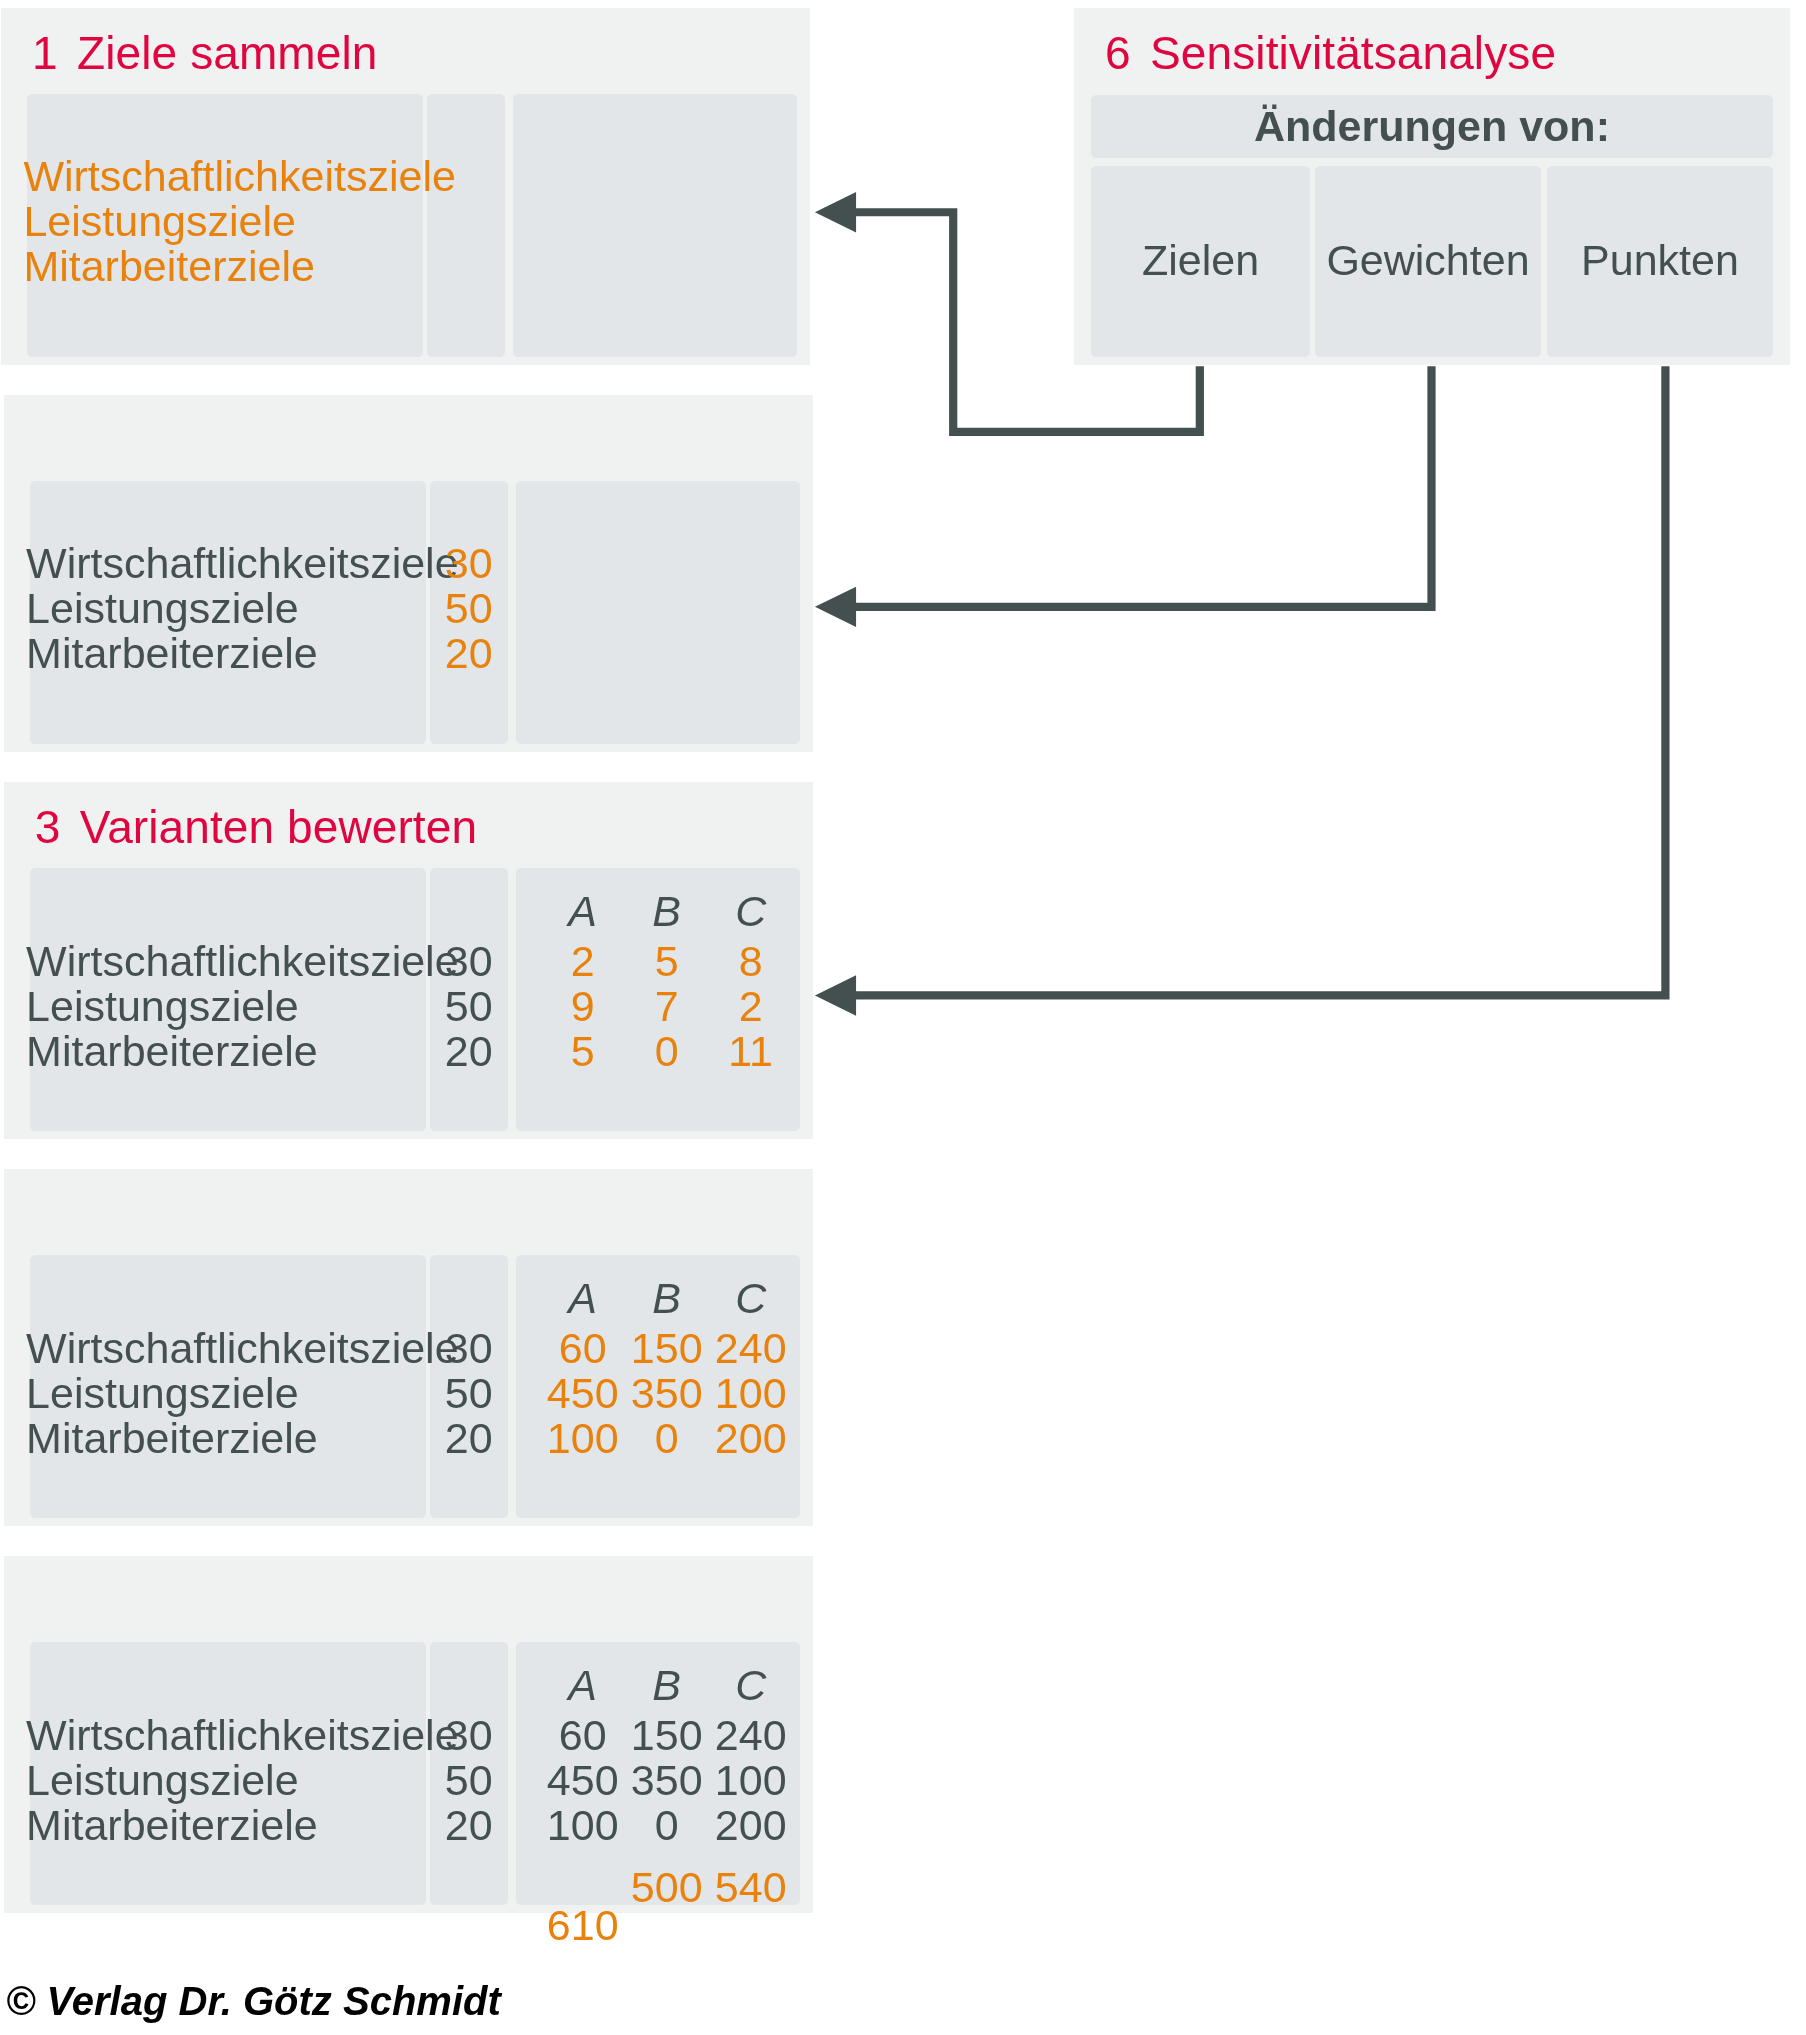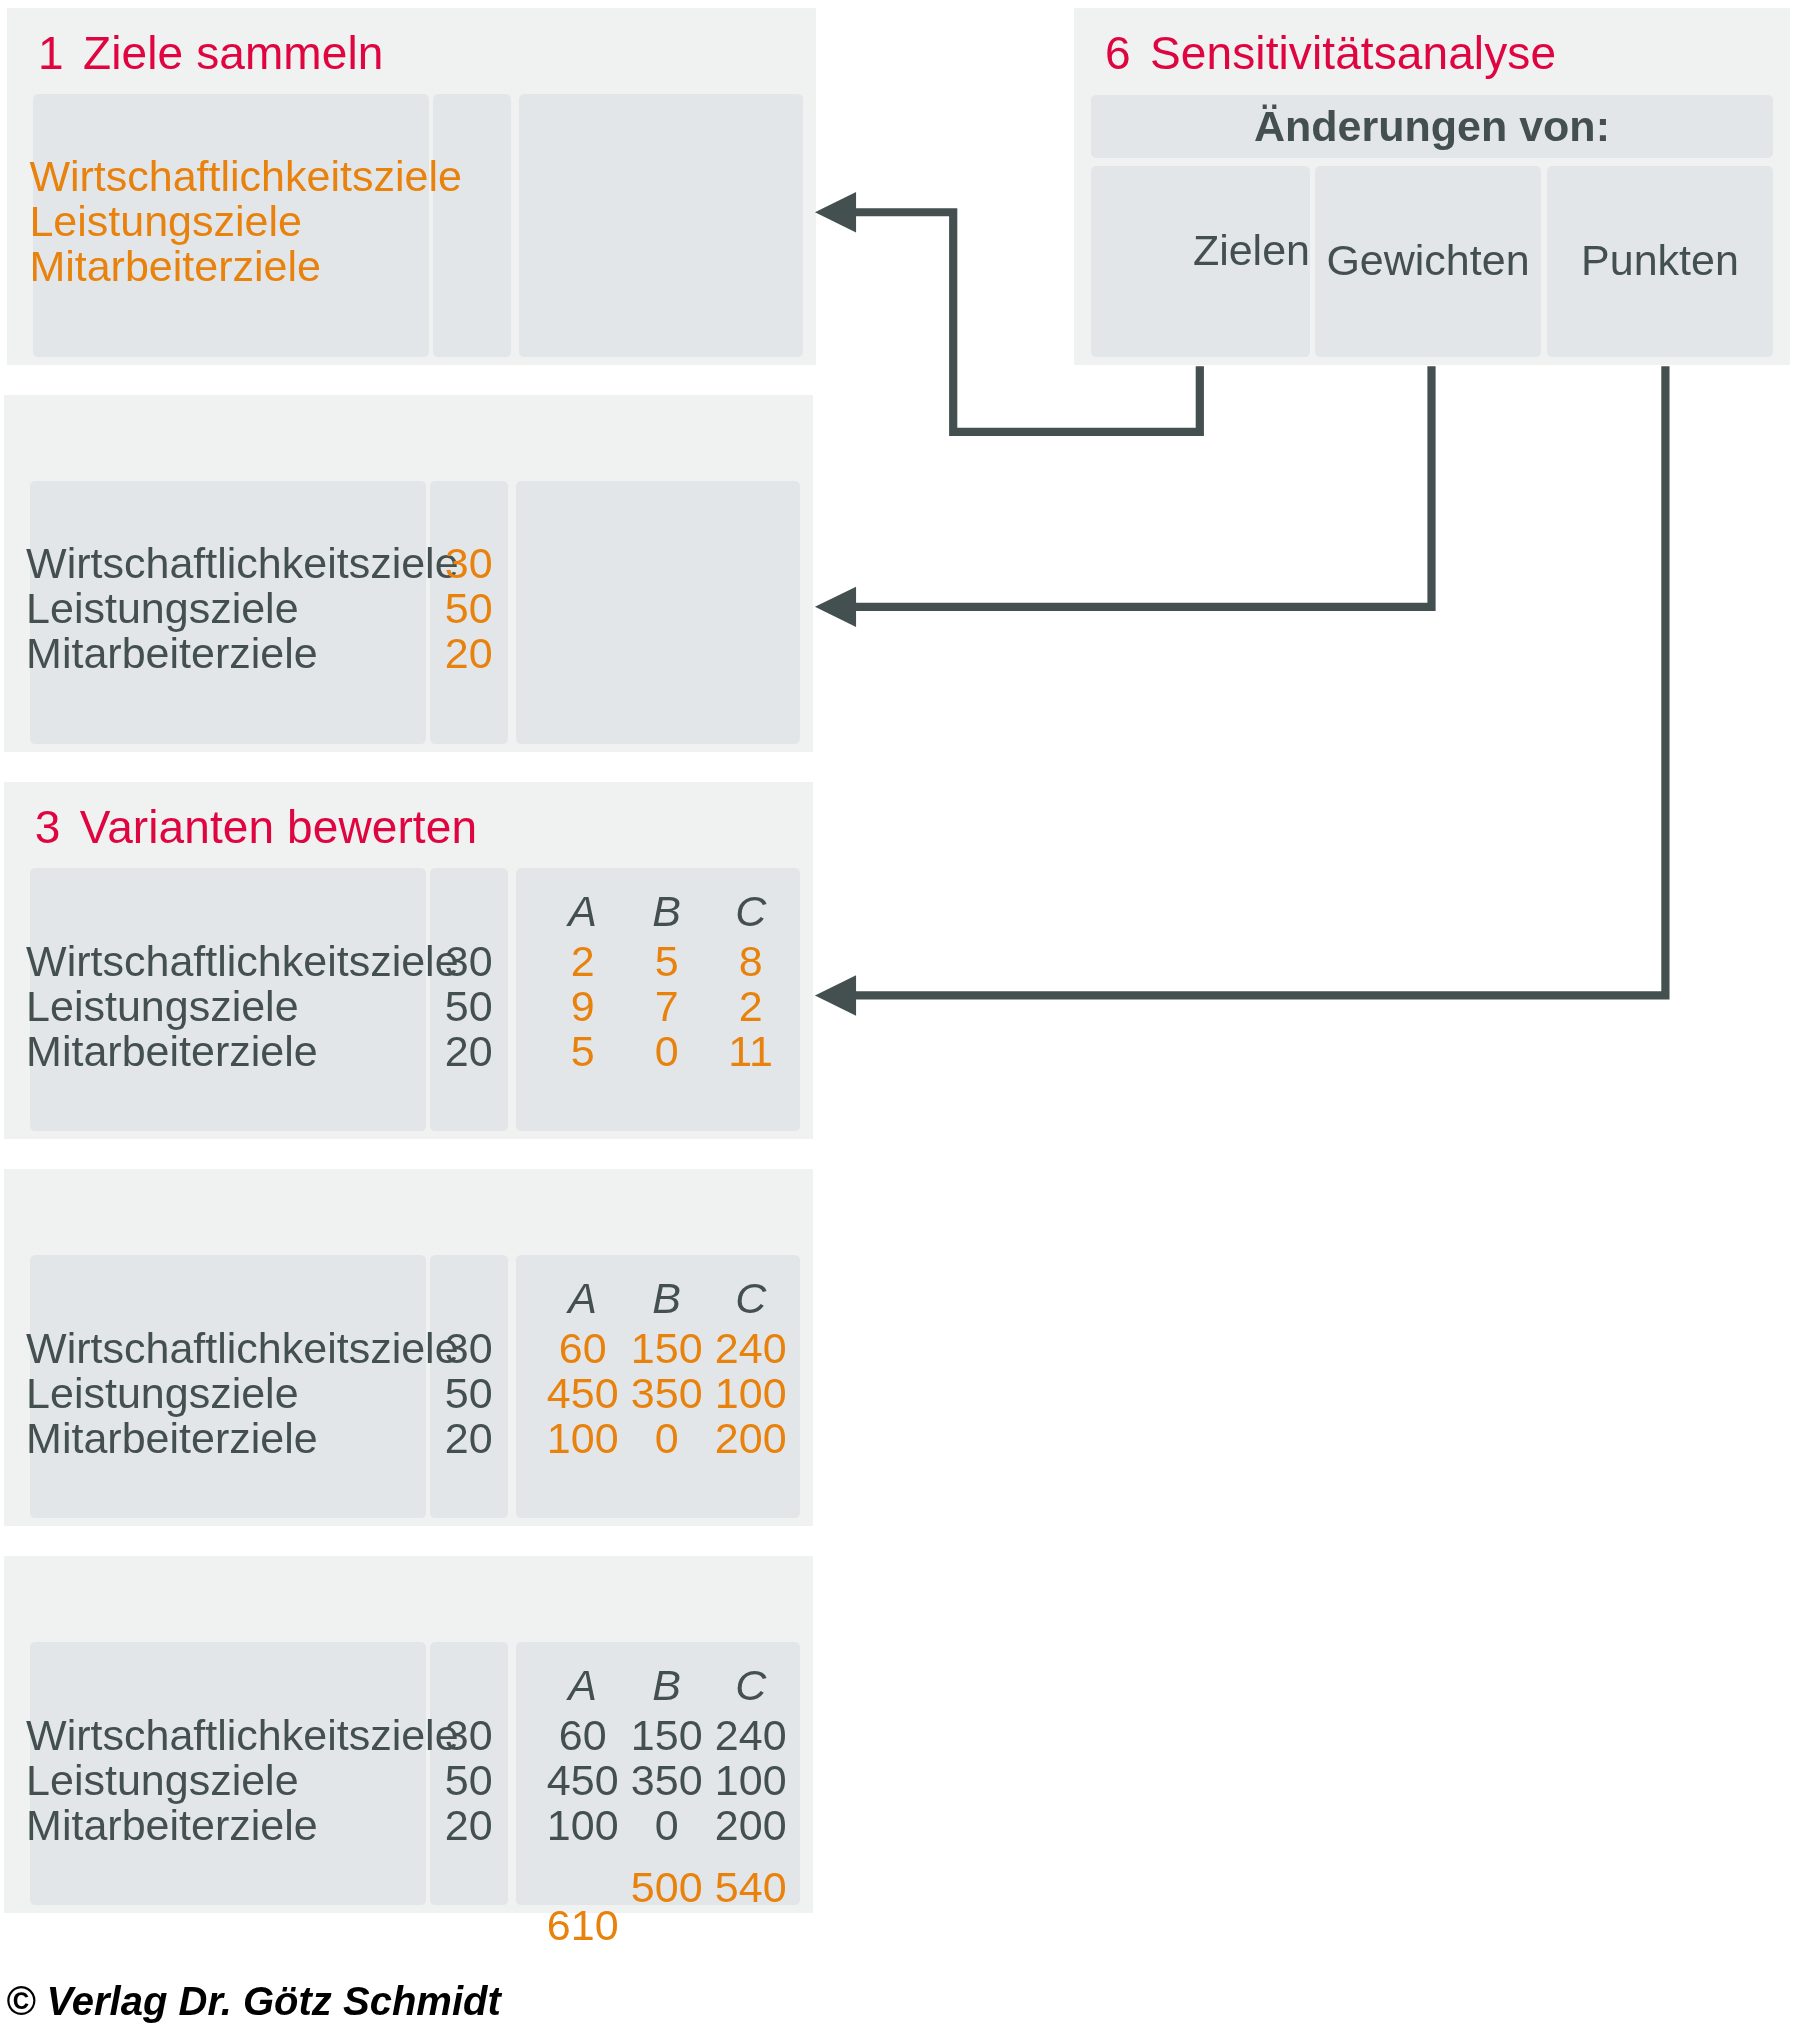--- a/index.html
+++ b/index.html
@@ -111,21 +111,21 @@
     font-size: 40px;
     color: #000000;
     white-space: nowrap;
   }
 </style>
 </head>
 <body>
 
 <div id="page">
 
-  <div class="block" style="left:7px; top:7.5px; width:809px; height:357px;">
+  <div class="block" style="left:1px; top:7.5px; width:809px; height:357px;">
     <div class="block-title">
       <span class="num">1</span><span>Ziele sammeln</span>
     </div>
     <div class="panel" style="left:26px; top:86px; width:396px; height:263px;"></div>
     <div class="panel" style="left:426px; top:86px; width:78px; height:263px;"></div>
     <div class="panel" style="left:512px; top:86px; width:284px; height:263px;"></div>
 
     <div class="row orange label" style="top:147px;">Wirtschaftlichkeitsziele</div>
     <div class="row orange label" style="top:192px;">Leistungsziele</div>
     <div class="row orange label" style="top:237px;">Mitarbeiterziele</div>
@@ -245,21 +245,21 @@
   <div class="block" style="left:1074px; top:7.5px; width:716px; height:357px;">
     <div class="block-title">
       <span class="num">6</span><span>Sensitivitätsanalyse</span>
     </div>
 
     <div class="panel" style="left:17px; top:87px; width:682px; height:63px;font-weight:bold;">
       <div class="b6-head" style="top:10.5px;">Änderungen von:</div>
     </div>
 
     <div class="panel" style="left:17px; top:158px; width:219px; height:191px;">
-      <div class="b6-opt-label" style="top:63px;text-align:right;">Zielen</div>
+      <div class="b6-opt-label" style="top:73px;">Zielen</div>
     </div>
 
     <div class="panel" style="left:473px; top:158px; width:226px; height:191px;">
       <div class="b6-opt-label" style="top:73px;">Punkten</div>
     </div>
 
     <div class="panel" style="left:241px; top:158px; width:226px; height:191px;">
       <div class="b6-opt-label" style="top:73px;">Gewichten</div>
     </div>
   </div>

